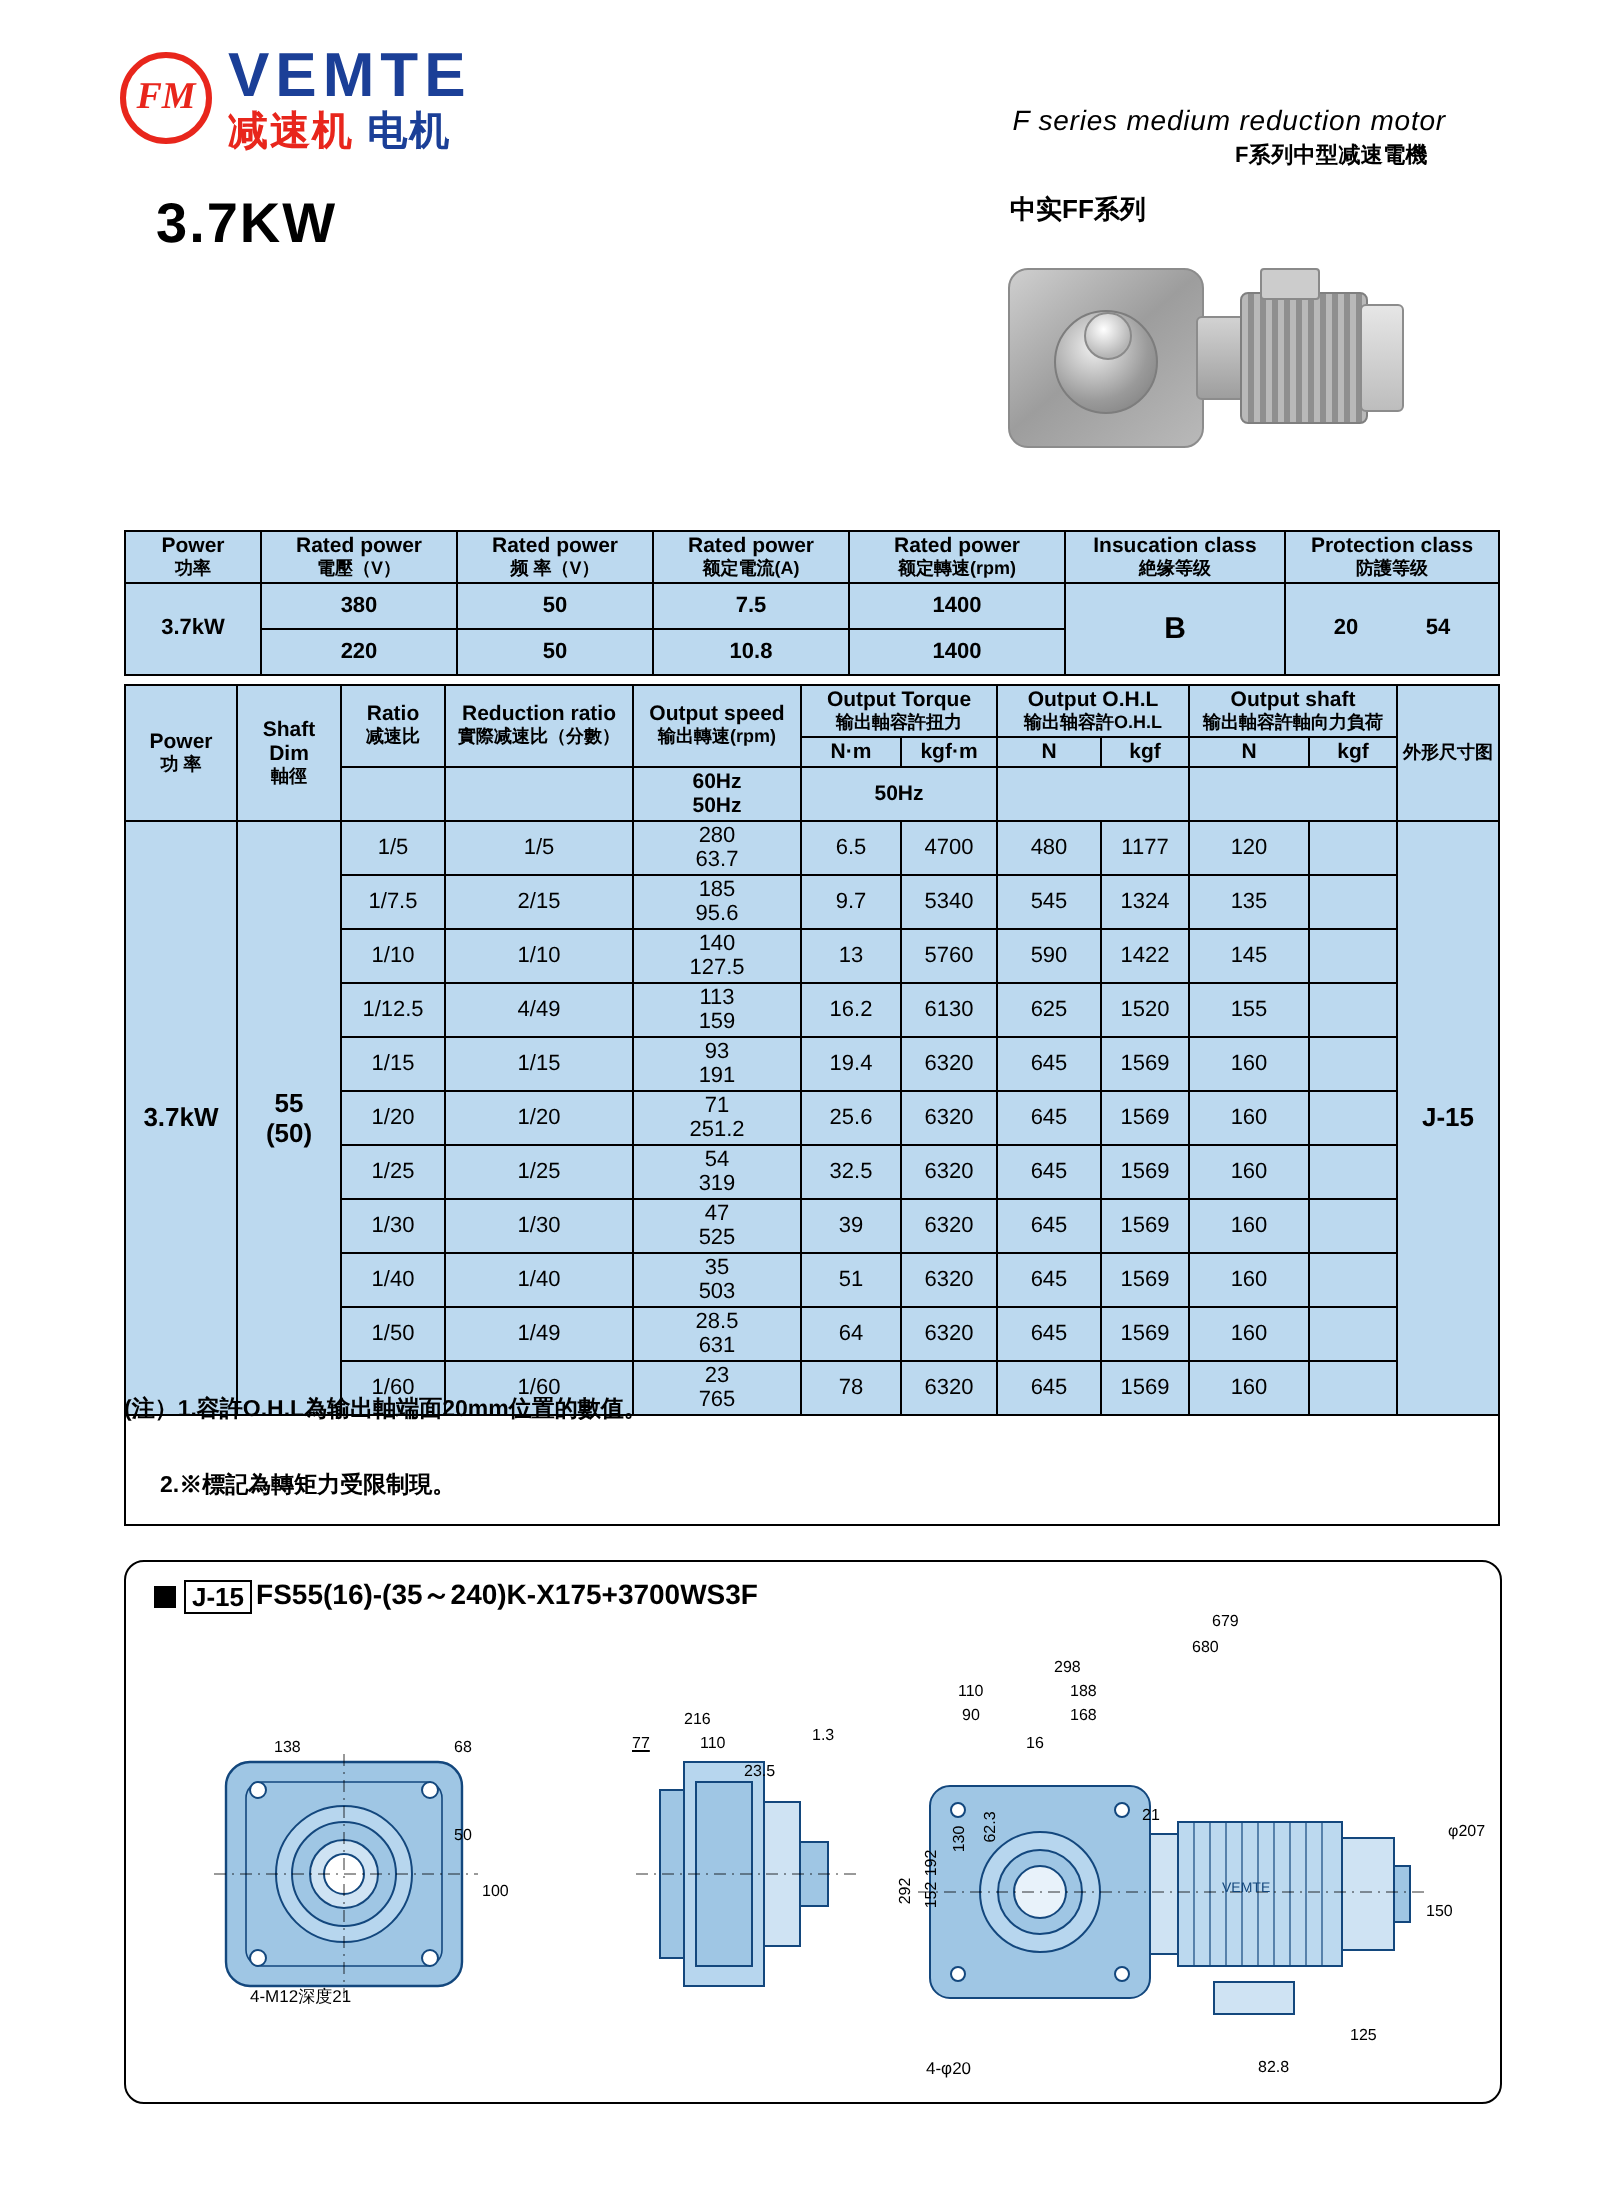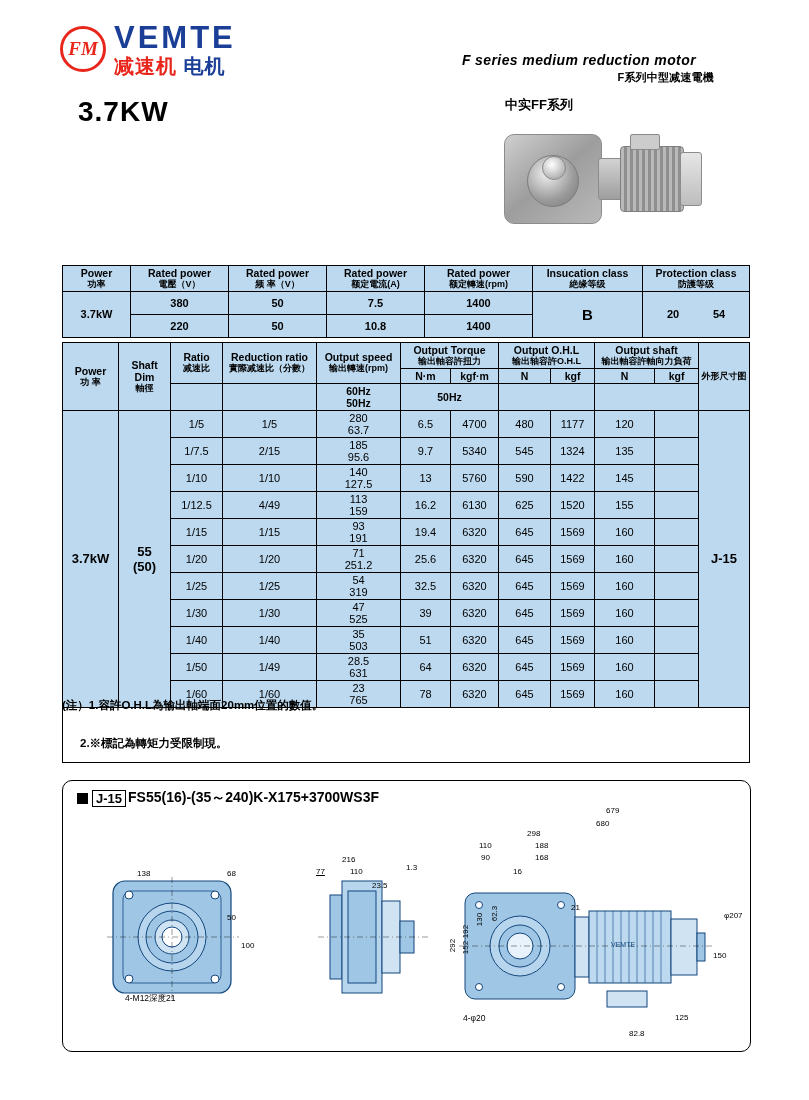--- a/index.html
+++ b/index.html
@@ -60,24 +60,24 @@
     margin-top: 3px;
     font-size: 20px;
     font-weight: bold;
     letter-spacing: 1px;
   }
   .logo-sub .red { color: #e8261c; }
   .logo-sub .blue { color: #1b3f97; }
 
   .title-en {
     position: absolute;
-    right: 113px;
+    right: 86px;
     top: 52px;
     font-size: 14px;
-    font-weight: bold;
+    font-weight: normal;
     font-style: italic;
     letter-spacing: 0.4px;
     white-space: nowrap;
   }
   .title-cn {
     position: absolute;
     right: 95px;
     top: 70px;
     font-size: 11px;
     font-weight: bold;
@@ -619,21 +619,21 @@
       </svg>
       <div class="dim" style="left:155px; top:-35px;">679</div>
       <div class="dim" style="left:145px; top:-22px;">680</div>
       <div class="dim" style="left:76px; top:-12px;">298</div>
       <div class="dim" style="left:28px; top:0px;">110</div>
       <div class="dim" style="left:84px; top:0px;">188</div>
       <div class="dim" style="left:30px; top:12px;">90</div>
       <div class="dim" style="left:84px; top:12px;">168</div>
       <div class="dim" style="left:62px; top:26px;">16</div>
       <div class="dim" style="left:120px; top:62px;">21</div>
-      <div class="dim" style="left:12px; top:172px; font-size:8.5px;">4-φ20</div>
+      <div class="dim" style="left:12px; top:188px; font-size:8.5px;">4-φ20</div>
       <div class="dim" style="left:237px; top:70px;padding-left:36px;">φ207</div>
       <div class="dim" style="left:262px; top:110px;">150</div>
       <div class="dim" style="left:224px; top:172px;">125</div>
       <div class="dim" style="left:178px; top:188px;">82.8</div>
       <div class="dim" style="left:160px; top:100px; font-size:7px; color:#13477d;">VEMTE</div>
     </div>
 
     <div class="part" style="left:388px; top:60px;">
       <div class="dim" style="position:absolute; left:-5px; top:100px; transform:rotate(-90deg);">292</div>
       <div class="dim" style="position:absolute; left:8px; top:102px; transform:rotate(-90deg);">152</div>

